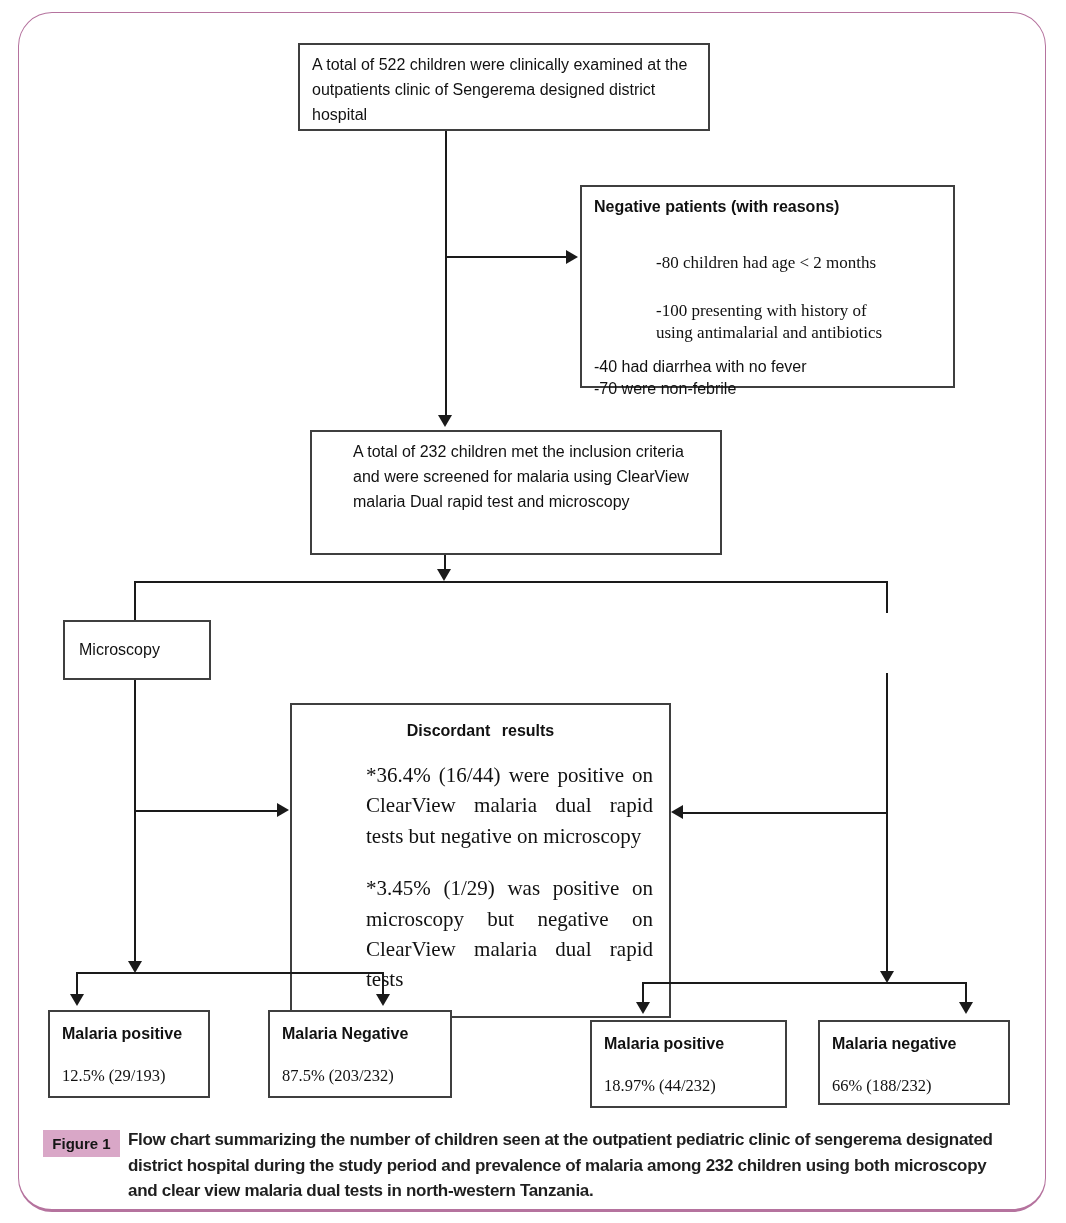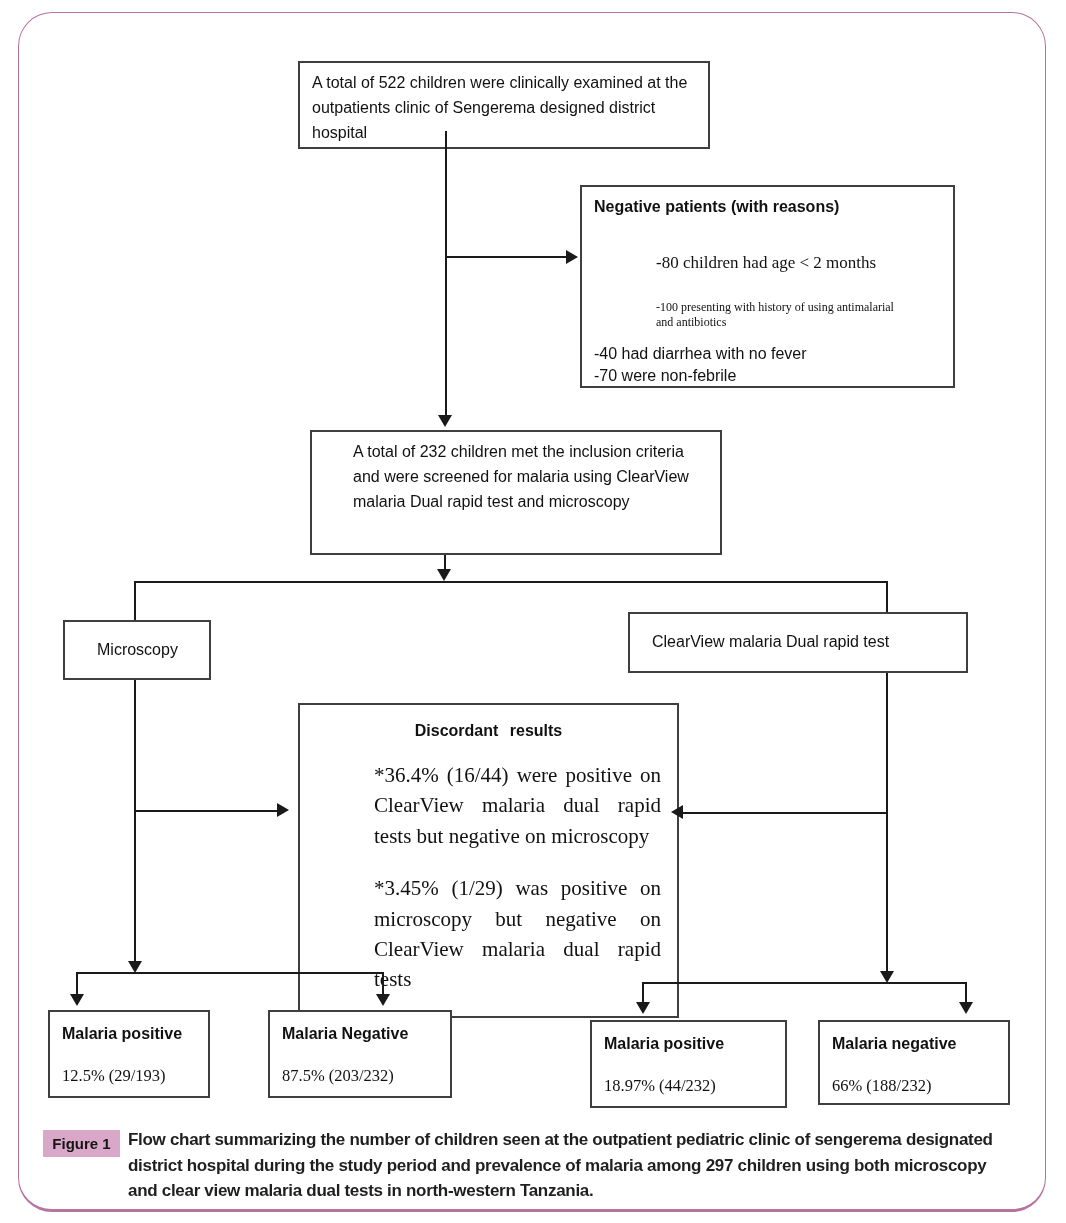--- a/index.html
+++ b/index.html
@@ -12,42 +12,42 @@
   .ln{position:absolute;background:var(--line,#1a1a1a);}
   .arr-down{position:absolute;width:0;height:0;border-left:7px solid transparent;
             border-right:7px solid transparent;border-top:12px solid var(--line,#1a1a1a);}
   .arr-right{position:absolute;width:0;height:0;border-top:7px solid transparent;
              border-bottom:7px solid transparent;border-left:12px solid var(--line,#1a1a1a);}
   .arr-left{position:absolute;width:0;height:0;border-top:7px solid transparent;
             border-bottom:7px solid transparent;border-right:12px solid var(--line,#1a1a1a);}
   .bold{font-weight:bold;}
   .pad{padding:8px 12px;}
   .excl-item-ind{margin:32px 0 0 62px;font-family:"Liberation Serif",serif;font-size:17px;line-height:1.3;}
-  .excl-item-ind2{margin:26px 0 0 62px;font-family:"Liberation Serif",serif;font-size:12px;line-height:1.3;}
+  .excl-item-ind2{margin:26px 0 0 62px;font-family:"Liberation Serif",serif;font-size:17px;line-height:1.3;}
   .excl-item-flush{margin:12px 0 17px 0;font-size:16px;line-height:1.35;}
   .disc-title{text-align:center;font-weight:bold;margin-top:6px;word-spacing:7px;}
   .disc-p{font-family:"Liberation Serif",serif;font-size:21px;line-height:1.45;
           text-align:justify;margin:16px 0 0 58px;}
   .disc-p2{margin-top:22px;}
   .res-label{font-weight:bold;font-size:16px;}
   .res-value{font-family:"Liberation Serif",serif;font-size:16.5px;margin-top:16px;}
   .badge{position:absolute;left:43px;top:1130px;width:77px;height:27px;
          background:var(--badge-bg,#d9a7c7);color:#161616;font-weight:bold;font-size:15px;
          display:flex;align-items:center;justify-content:center;}
   .caption{position:absolute;left:128px;top:1127px;width:892px;font-weight:bold;
            font-size:17px;letter-spacing:-0.3px;line-height:1.5;color:#1f1f1f;}
 </style>
 </head>
 <body>
 
 <div class="page">
 
   <div class="frame"></div>
 
-  <div class="fbox pad" style="left:298px;top:43px;width:412px;height:88px;margin-top:18px;">
+  <div class="fbox pad" style="left:298px;top:43px;width:412px;height:88px;">
     <span>A total of 522 children were clinically examined at the outpatients clinic of Sengerema designed district hospital</span>
   </div>
 
   <div class="ln" style="left:445px;top:131px;width:2px;height:285px;"></div>
   <div class="arr-down" style="left:438px;top:415px;"></div>
 
   <div class="ln" style="left:446px;top:256px;width:122px;height:2px;"></div>
   <div class="arr-right" style="left:566px;top:250px;"></div>
 
   <div class="fbox" style="left:580px;top:185px;width:375px;height:203px;padding:8px 12px;">
@@ -60,35 +60,32 @@
   <div class="fbox pad" style="left:310px;top:430px;width:412px;height:125px;padding-left:41px;">
     <span>A total of 232 children met the inclusion criteria and were screened for malaria using ClearView malaria Dual rapid test and microscopy</span>
   </div>
 
   <div class="ln" style="left:444px;top:555px;width:2px;height:16px;"></div>
   <div class="arr-down" style="left:437px;top:569px;"></div>
   <div class="ln" style="left:134px;top:581px;width:754px;height:2px;"></div>
   <div class="ln" style="left:134px;top:581px;width:2px;height:40px;"></div>
   <div class="ln" style="left:886px;top:581px;width:2px;height:32px;"></div>
 
-  <div class="fbox" style="left:63px;top:620px;width:148px;height:60px;display:flex;align-items:center;padding-left:32px;">
+  <div class="fbox" style="left:63px;top:620px;width:148px;height:60px;display:flex;align-items:center;padding-left:14px;">
     <span>Microscopy</span>
   </div>
 
-  <div class="fbox" style="left:628px;top:612px;width:340px;height:61px;display:flex;align-items:center;padding-left:22px;">
-    <span>ClearView malaria Dual rapid test</span>
-  </div>
 
   <div class="ln" style="left:134px;top:680px;width:2px;height:282px;"></div>
   <div class="arr-down" style="left:128px;top:961px;"></div>
 
   <div class="ln" style="left:135px;top:810px;width:142px;height:2px;"></div>
   <div class="arr-right" style="left:277px;top:803px;"></div>
 
-  <div class="fbox" style="left:298px;top:703px;width:381px;height:315px;padding:8px 16px;">
+  <div class="fbox" style="left:290px;top:703px;width:381px;height:315px;padding:8px 16px;">
     <div class="disc-title">Discordant results</div>
     <div class="disc-p">*36.4% (16/44) were positive on ClearView malaria dual rapid tests but negative on microscopy</div>
     <div class="disc-p disc-p2">*3.45% (1/29) was positive on microscopy but negative on ClearView malaria dual rapid tests</div>
   </div>
 
   <div class="ln" style="left:682px;top:812px;width:206px;height:2px;"></div>
   <div class="arr-left" style="left:671px;top:805px;"></div>
 
   <div class="ln" style="left:76px;top:972px;width:308px;height:2px;"></div>
   <div class="ln" style="left:76px;top:972px;width:2px;height:24px;"></div>
@@ -116,15 +113,15 @@
   <div class="fbox" style="left:590px;top:1020px;width:197px;height:88px;padding:10px 12px;">
     <div class="res-label">Malaria positive</div>
     <div class="res-value">18.97% (44/232)</div>
   </div>
   <div class="fbox" style="left:818px;top:1020px;width:192px;height:85px;padding:10px 12px;">
     <div class="res-label">Malaria negative</div>
     <div class="res-value">66% (188/232)</div>
   </div>
 
   <div class="badge">Figure 1</div>
-  <div class="caption">Flow chart summarizing the number of children seen at the outpatient pediatric clinic of sengerema designated district hospital during the study period and prevalence of malaria among 297 children using both microscopy and clear view malaria dual tests in north-western Tanzania.</div>
+  <div class="caption">Flow chart summarizing the number of children seen at the outpatient pediatric clinic of sengerema designated district hospital during the study period and prevalence of malaria among 232 children using both microscopy and clear view malaria dual tests in north-western Tanzania.</div>
 
 </div>
 
 </body></html>

